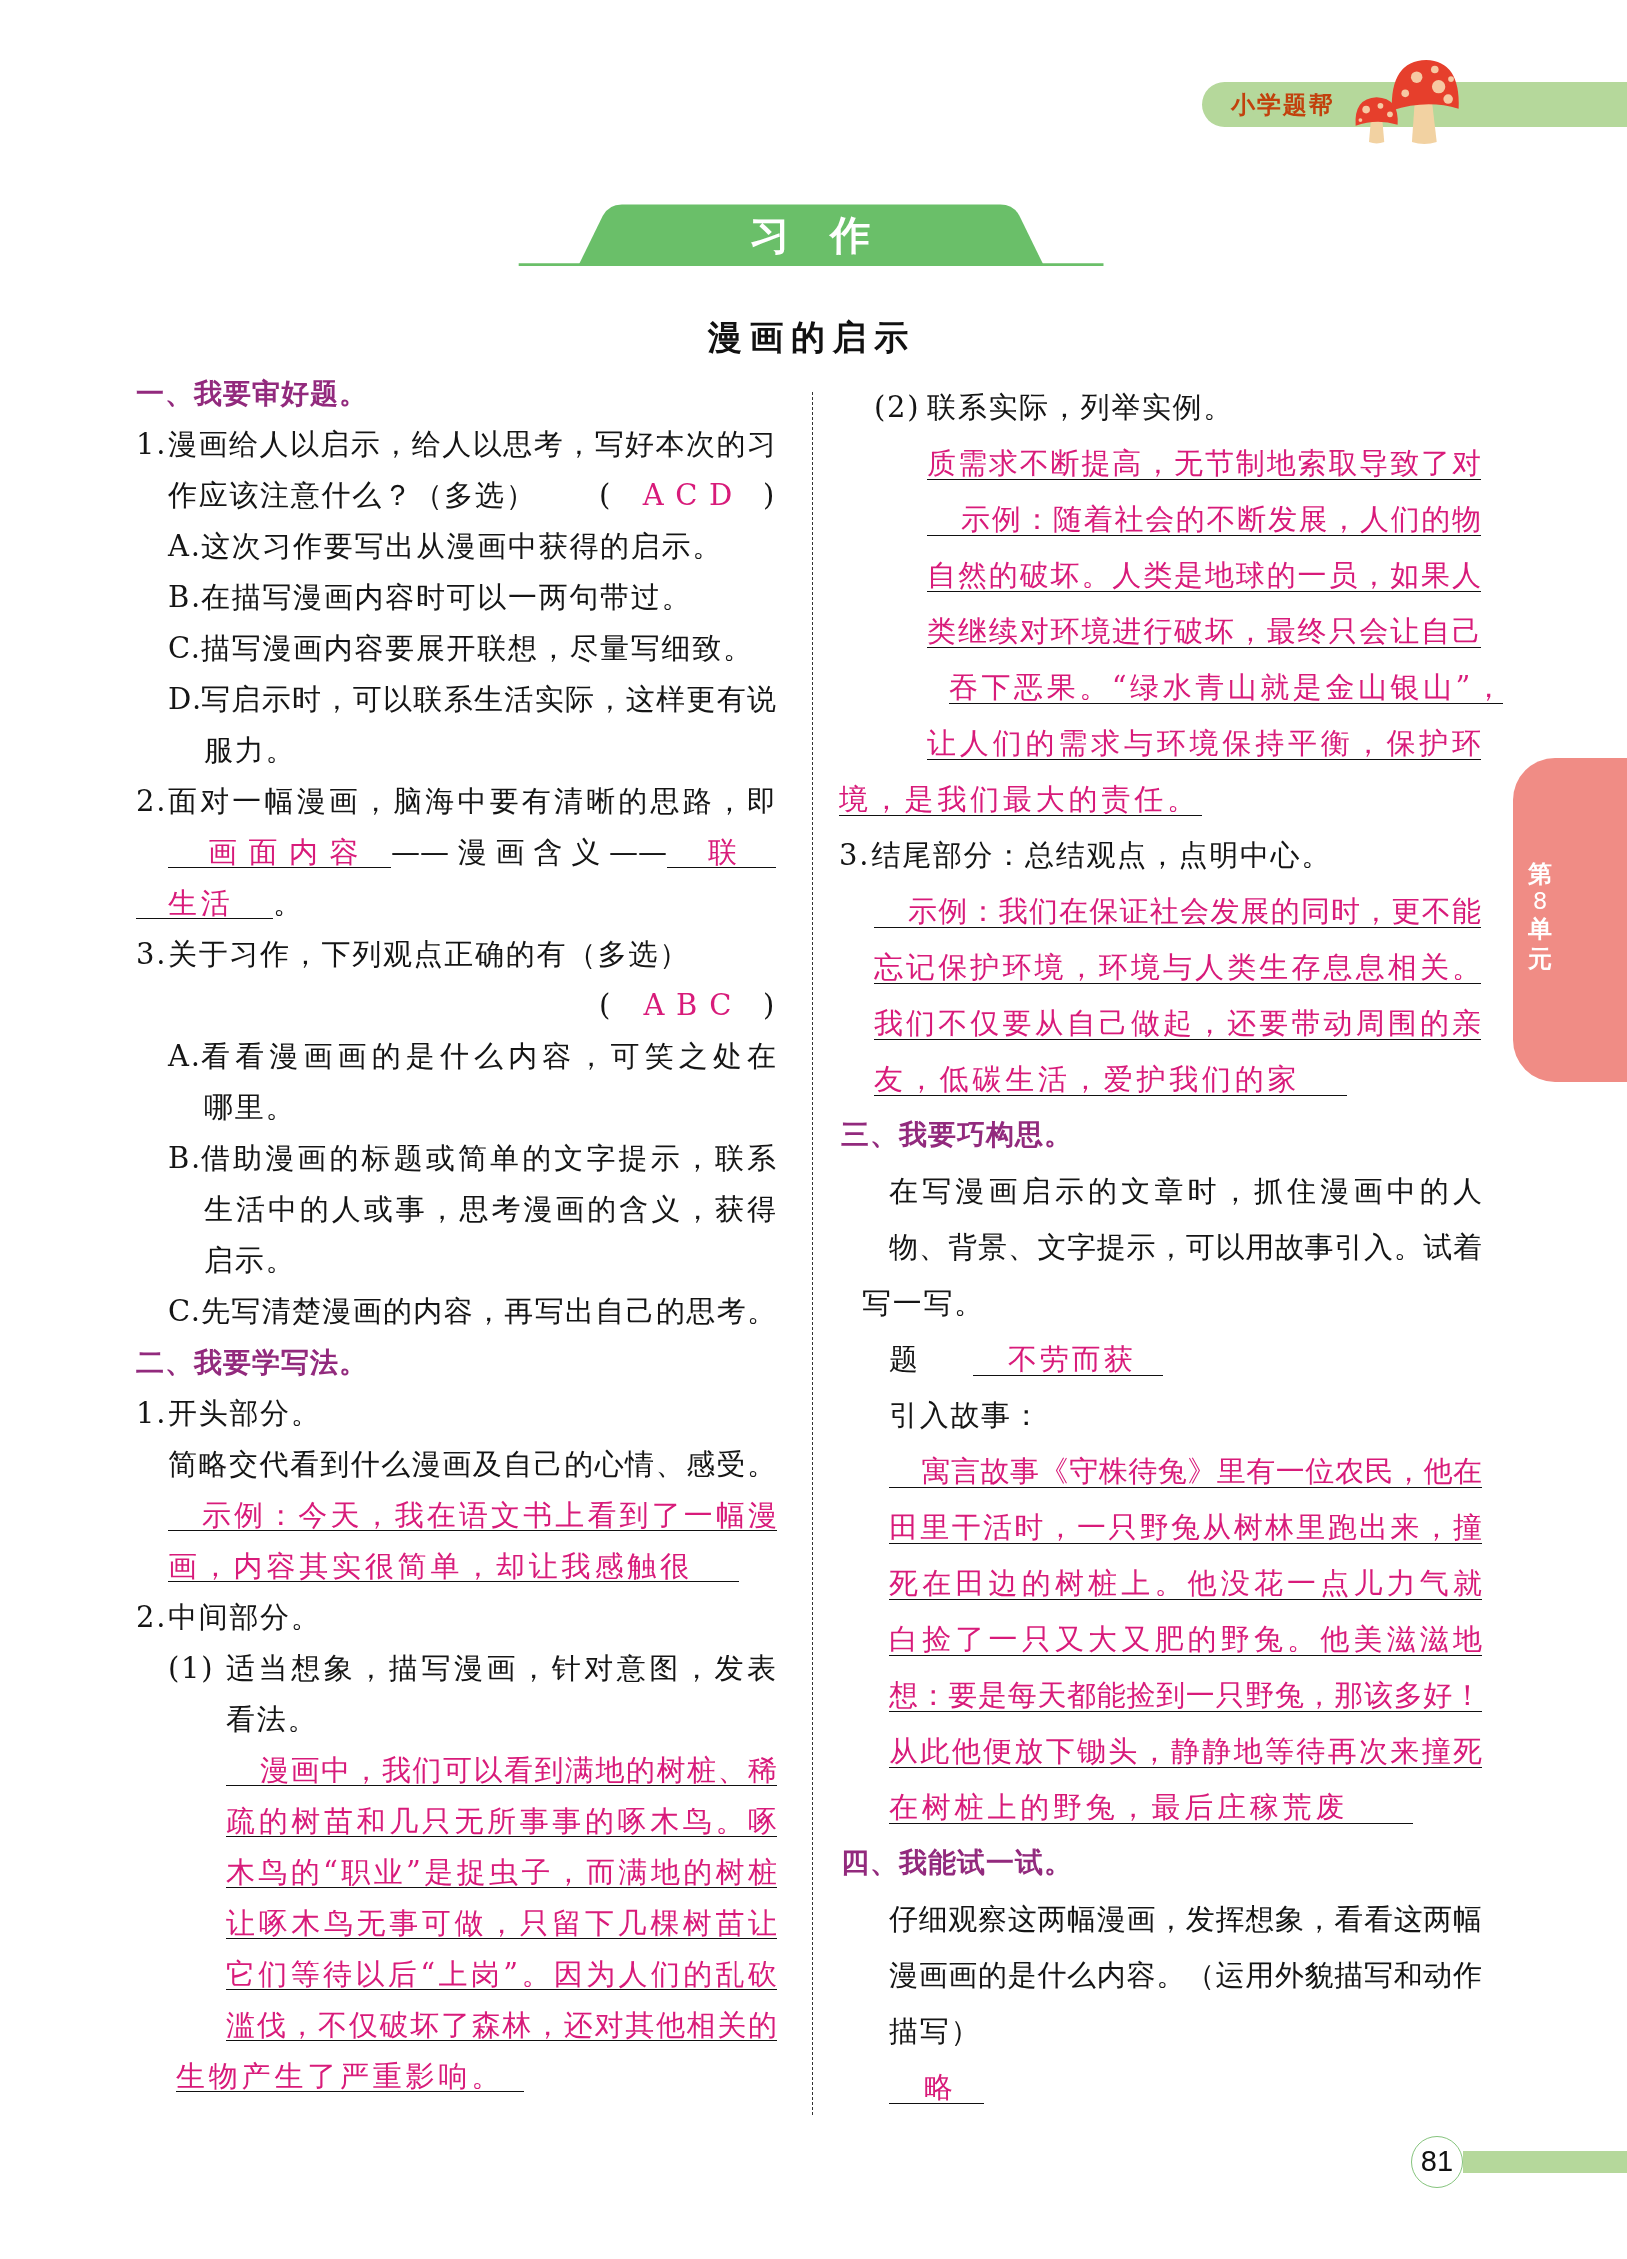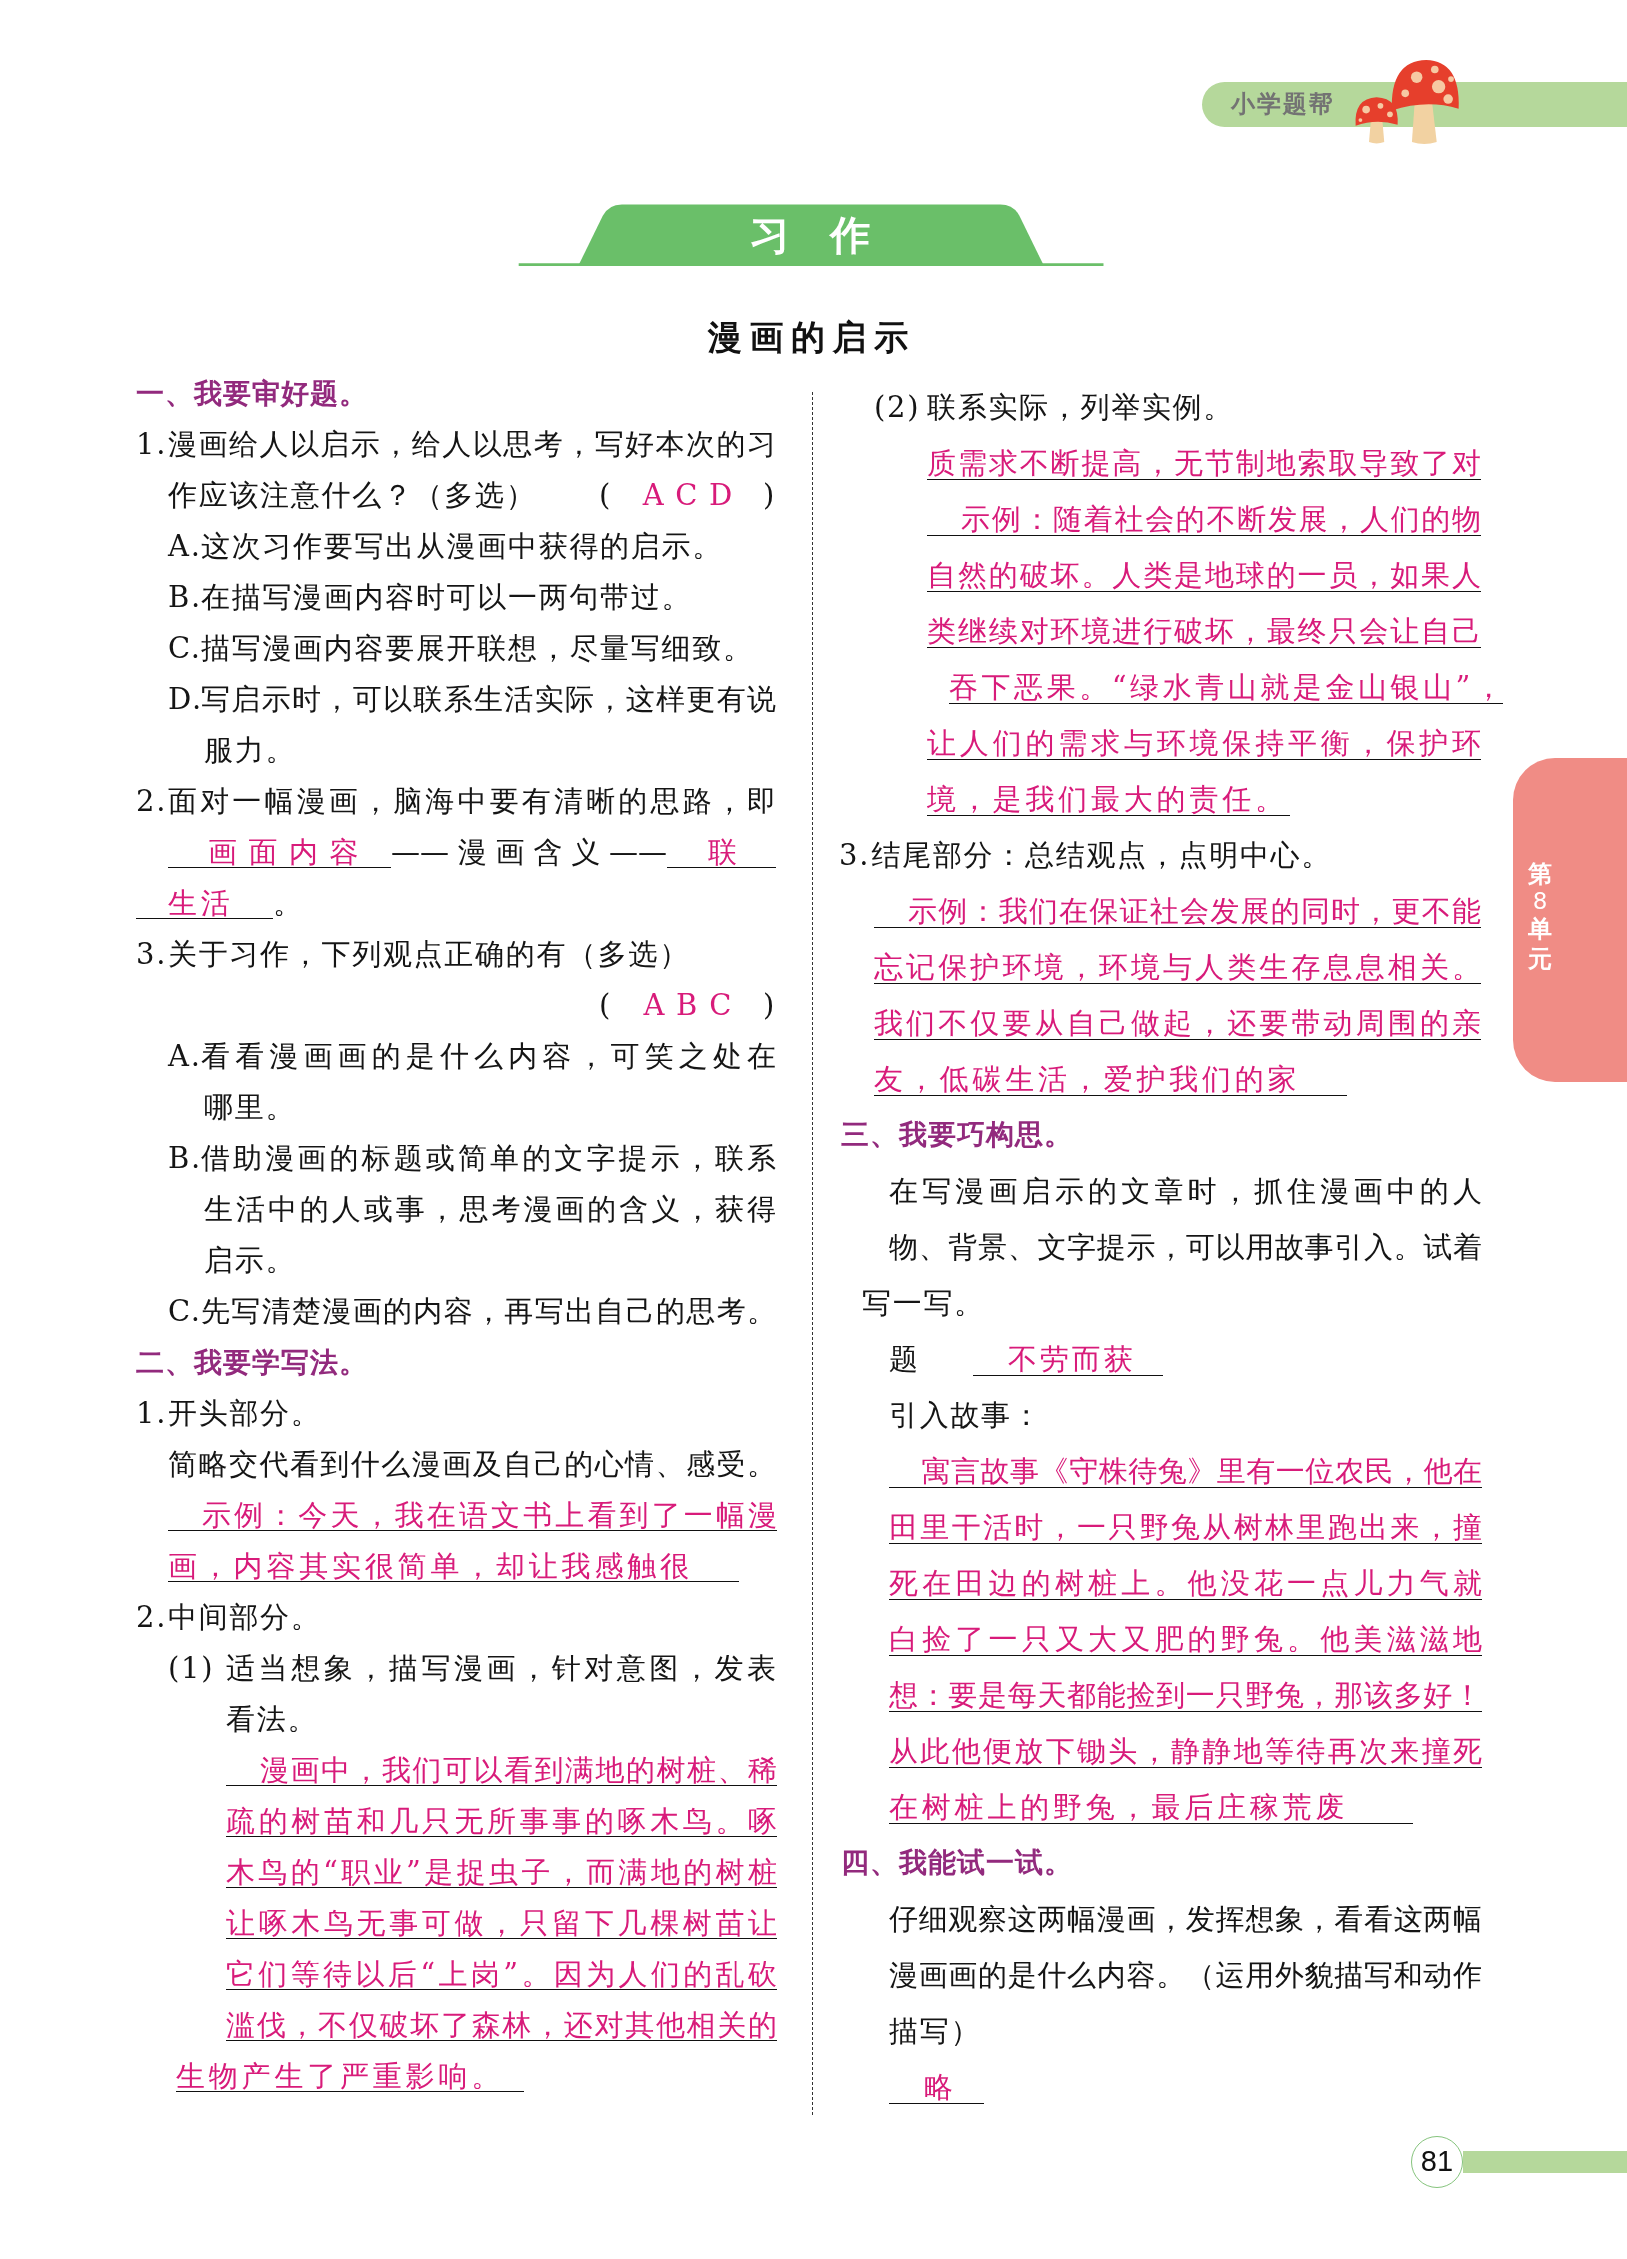--- a/index.html
+++ b/index.html
@@ -1,20 +1,20 @@
 <!DOCTYPE html>
 <html><head>
 <meta charset="utf-8">
 <style>
 *{box-sizing:border-box;margin:0;padding:0}
 html,body{width:1628px;height:2260px;background:#fff}
 body{position:relative;overflow:hidden;font-family:"DejaVu Serif","Liberation Serif",serif;color:#151515}
 .abs{position:absolute}
 #hdr-bar{left:1202px;top:82px;width:426px;height:45px;background:#b5d89b;border-radius:23px 0 0 23px}
-#hdr-text{left:1231px;top:82px;height:45px;line-height:45px;font-family:Liberation Serif, serif;font-weight:bold;font-size:24px;color:#737373;letter-spacing:1.9px}
+#hdr-text{left:1231px;top:82px;height:45px;line-height:45px;font-family:Liberation Sans, sans-serif;font-weight:bold;font-size:24px;color:#c2410c;letter-spacing:1.9px}
 #mush{left:1348px;top:53px;width:124px;height:96px}
 #banner-svg{left:507px;top:191px;width:612px;height:86px}
 #banner-title{left:619px;top:205px;width:382px;height:60px;line-height:60px;text-align:center;color:#fff;font-family:"DejaVu Sans",sans-serif;font-weight:bold;font-size:40px;letter-spacing:13.4px;text-indent:13.4px}
 #essay-title{left:617px;top:314px;width:382px;height:46px;line-height:46px;text-align:center;font-size:34px;font-weight:bold;letter-spacing:7.6px;text-indent:7.6px;color:#111}
 #divider{left:812px;top:392px;height:1723px;border-left:1.9px dashed #333}
 #side-tab{left:1513px;top:758px;width:115px;height:324px;background:#f08c85;border-radius:42px 0 0 42px}
 #side-tab .stack{position:absolute;left:11.5px;top:101px;width:31px;text-align:center;color:#fff;font-family:"DejaVu Sans",sans-serif;font-weight:bold;font-size:24px;line-height:30px}
 #side-tab .stack .n{font-weight:normal;font-size:23px;line-height:25px}
 #pg-bar{left:1463px;top:2151px;width:165px;height:22px;background:#b5d89b}
 #pg-circle{left:1411px;top:2136px;width:52px;height:52px;border:1.9px solid #86c47d;border-radius:50%;background:#fff;text-align:center;line-height:48px;font-family:"Liberation Sans",sans-serif;font-size:29px;color:#111}
@@ -185,21 +185,21 @@
   <div class="ln row" style="padding-left:35px">
     <span class="lbl-r">(2)</span>
     <div class="t">联系实际，列举实例。</div>
   </div>
   <div class="ln ans ul just" style="margin-left:88px;width:554px">质需求不断提高，无节制地索取导致了对</div>
   <div class="ln ans ul just" style="margin-left:88px;width:554px;text-indent:34px">示例：随着社会的不断发展，人们的物</div>
   <div class="ln ans ul just" style="margin-left:88px;width:554px">自然的破坏。人类是地球的一员，如果人</div>
   <div class="ln ans ul just" style="margin-left:88px;width:554px">类继续对环境进行破坏，最终只会让自己</div>
   <div class="ln ans ul just" style="margin-left:110px;width:554px">吞下恶果。“绿水青山就是金山银山”，</div>
   <div class="ln ans ul just" style="margin-left:88px;width:554px">让人们的需求与环境保持平衡，保护环</div>
-  <div class="ln ans ul" style="margin-left:88px;width:363px">境，是我们最大的责任。</div>
+  <div class="ln ans ul" style="width:363px">境，是我们最大的责任。</div>
 
   <div class="ln row">
     <span class="num-r">3.</span>
     <div class="t">结尾部分：总结观点，点明中心。</div>
   </div>
   <div class="ln ans ul just" style="margin-left:35px;width:607px;text-indent:34px">示例：我们在保证社会发展的同时，更不能</div>
   <div class="ln ans ul just" style="margin-left:35px;width:607px">忘记保护环境，环境与人类生存息息相关。</div>
   <div class="ln ans ul just" style="margin-left:35px;width:607px">我们不仅要从自己做起，还要带动周围的亲</div>
   <div class="ln ans ul" style="margin-left:35px;width:473px">友，低碳生活，爱护我们的家园。</div>
 

